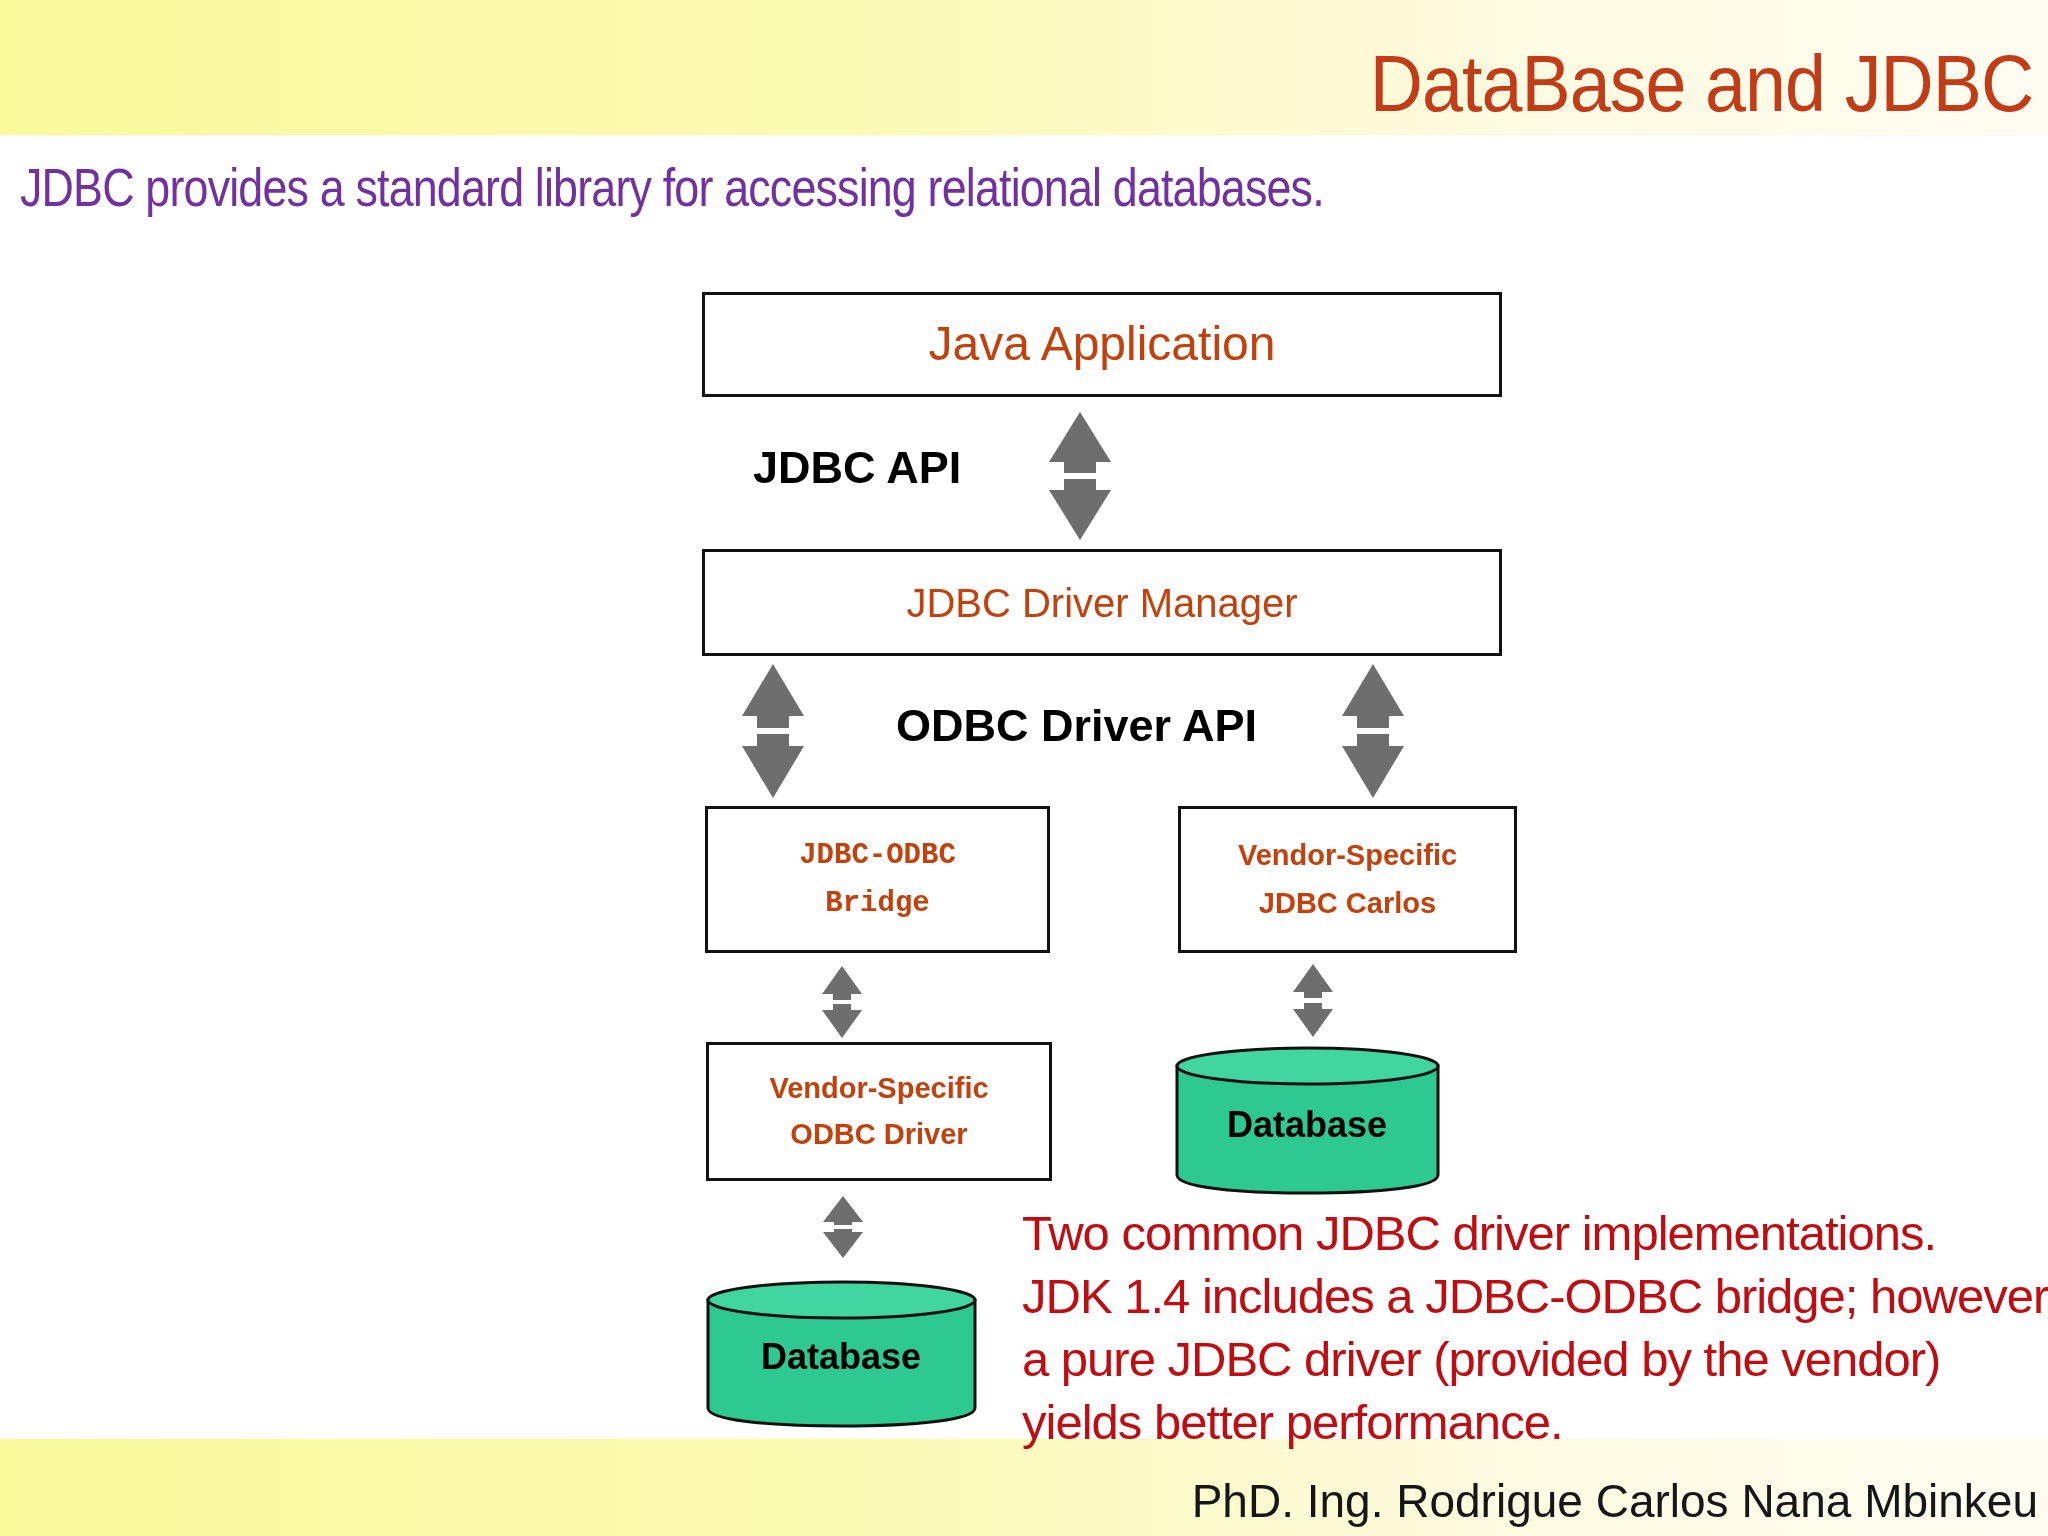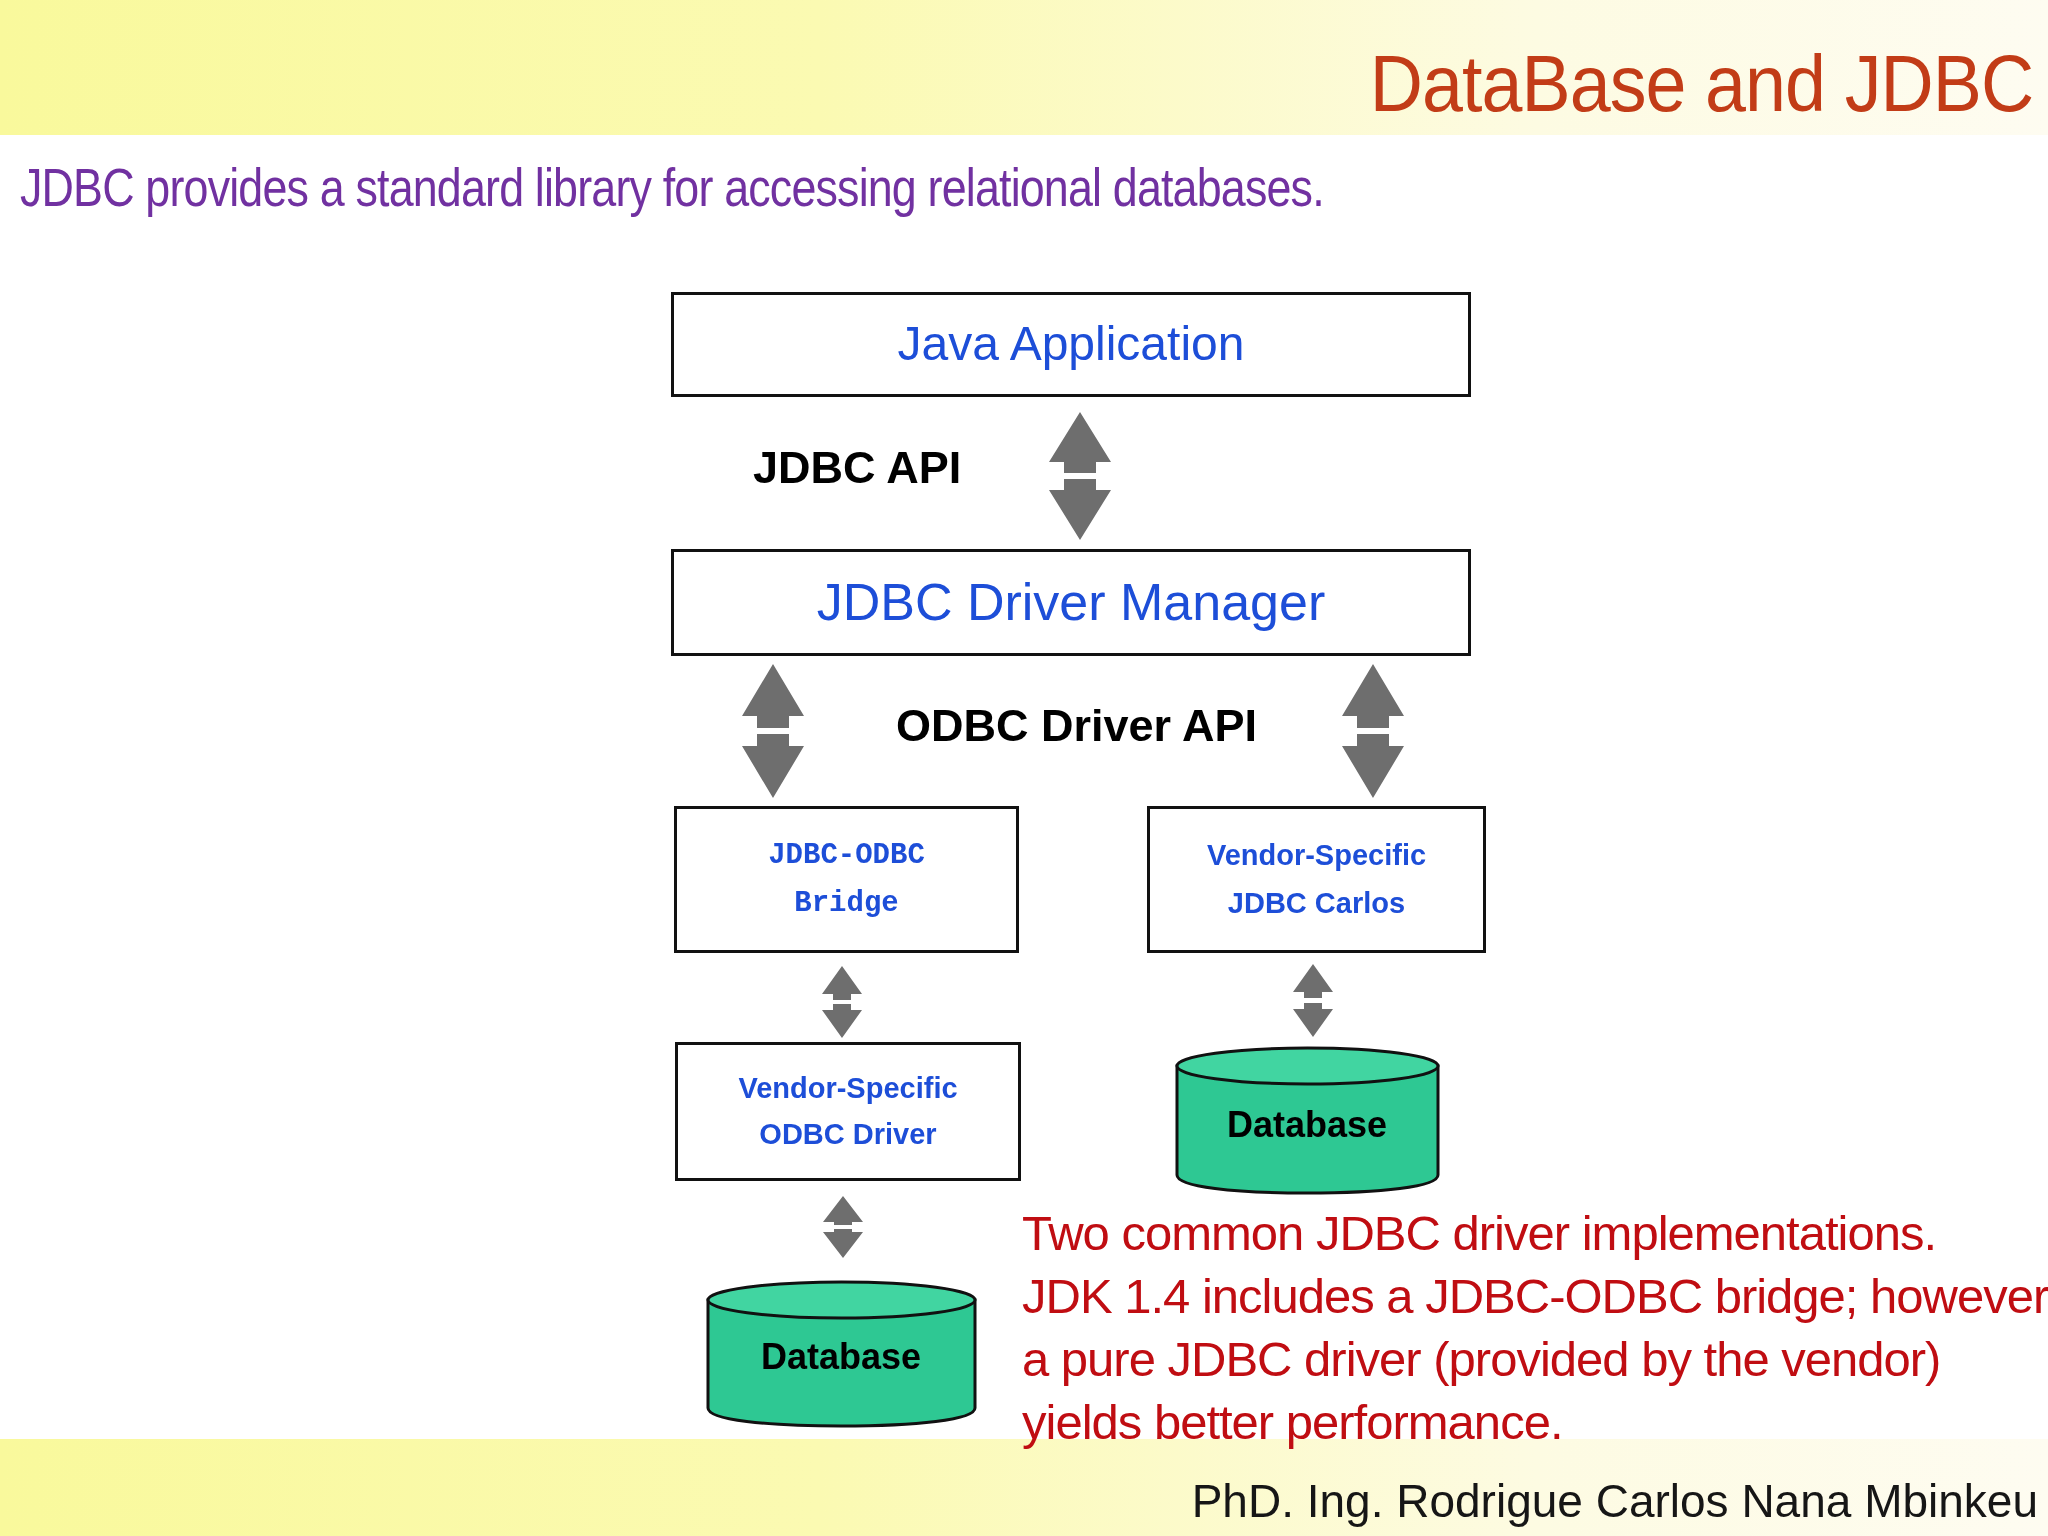--- a/index.html
+++ b/index.html
@@ -20,24 +20,24 @@
   }
   .subtitle{
     position:absolute;left:20px;top:156px;
     font-size:54px;color:#7131a1;white-space:nowrap;letter-spacing:-1px;
     transform:scaleX(0.83);transform-origin:0 50%;
   }
 
   .dbox{
     position:absolute;border:3px solid #111;background:#ffffff;
     display:flex;flex-direction:column;align-items:center;justify-content:center;
-    text-align:center;color:#1d4ed8;box-sizing:border-box;
+    text-align:center;color:#c2410c;box-sizing:border-box;margin-left:31px;
   }
   .box-a{left:671px;top:292px;width:800px;height:105px;font-size:48px;}
-  .box-b{left:671px;top:549px;width:800px;height:107px;font-size:52px;}
+  .box-b{left:671px;top:549px;width:800px;height:107px;font-size:40px;}
   .box-c{left:674px;top:806px;width:345px;height:147px;font-size:29px;font-weight:bold;row-gap:16px;font-family:Liberation Mono, monospace;}
   .box-d{left:1147px;top:806px;width:339px;height:147px;font-size:29px;font-weight:bold;row-gap:16px;}
   .box-e{left:675px;top:1042px;width:346px;height:139px;font-size:29px;font-weight:bold;row-gap:14px;}
   .dbox span{display:block;line-height:1.1;}
 
   .flow-label{position:absolute;font-weight:bold;color:#000;white-space:nowrap;}
   .lbl-jdbc-api{left:753px;top:442px;font-size:45px;}
   .lbl-jdbc-driver-api{left:896px;top:700px;font-size:45px;}
 
   .arrows,.cyl-svg{position:absolute;left:0;top:0;pointer-events:none;}

